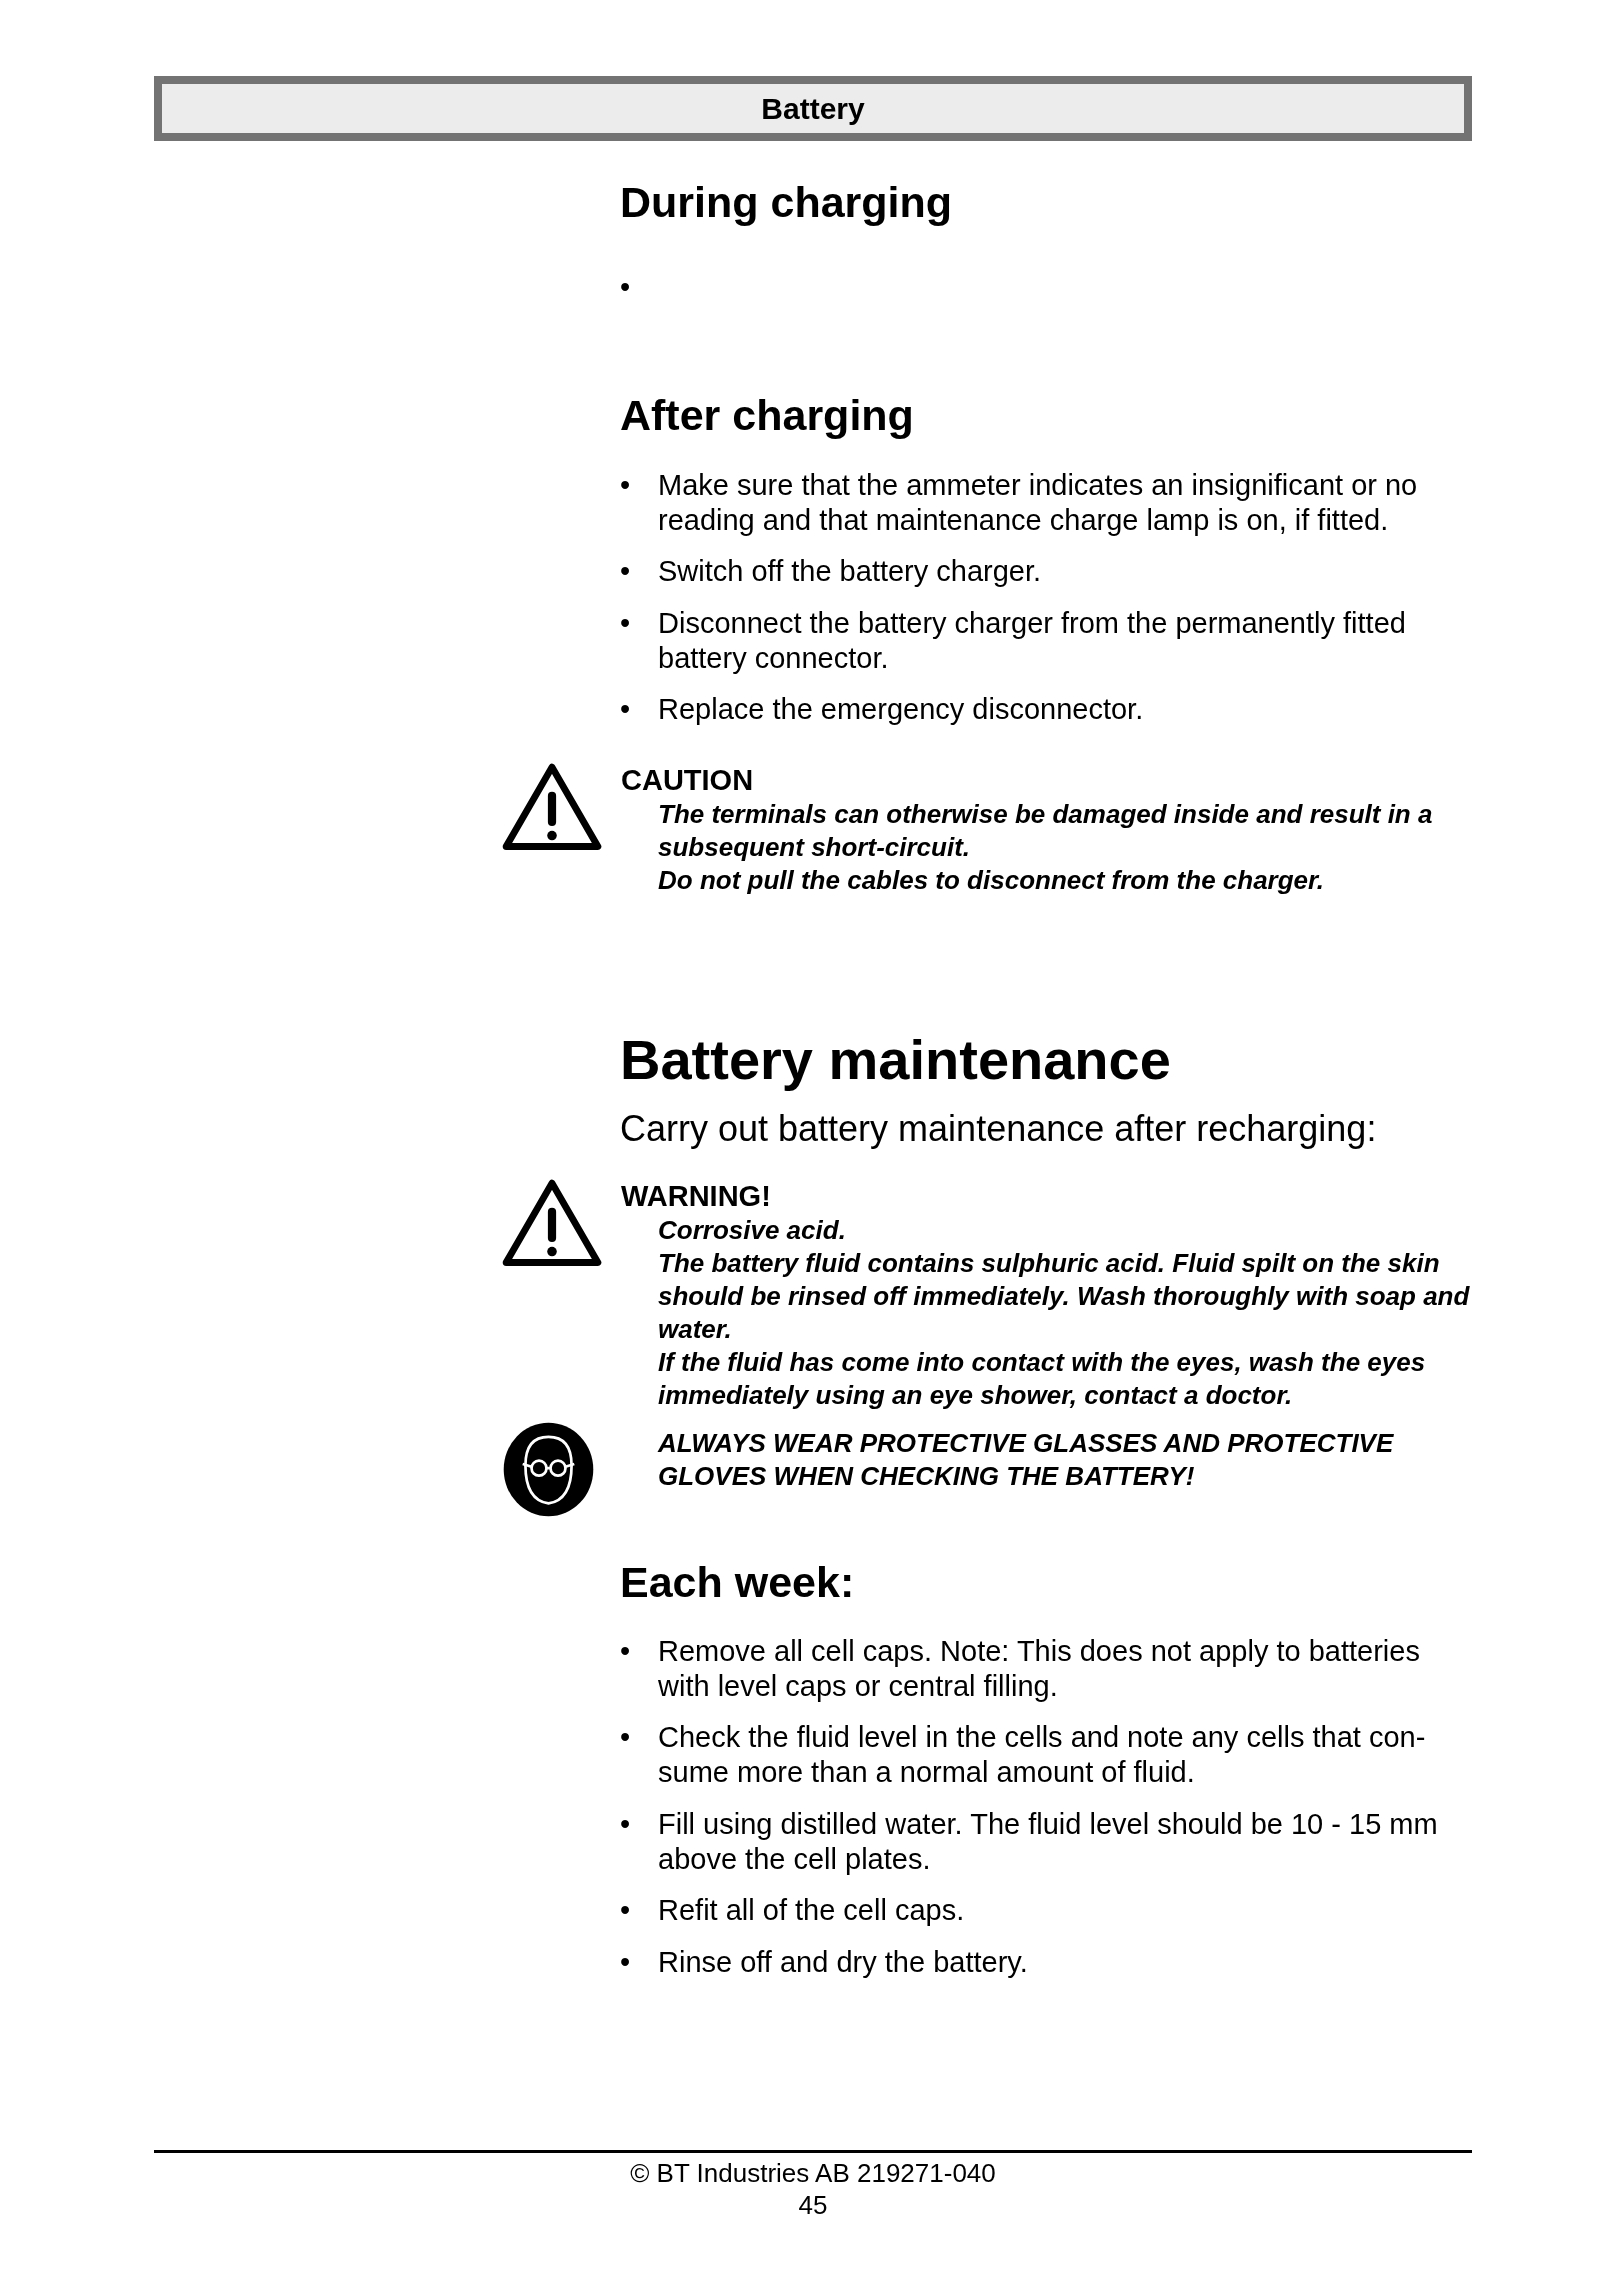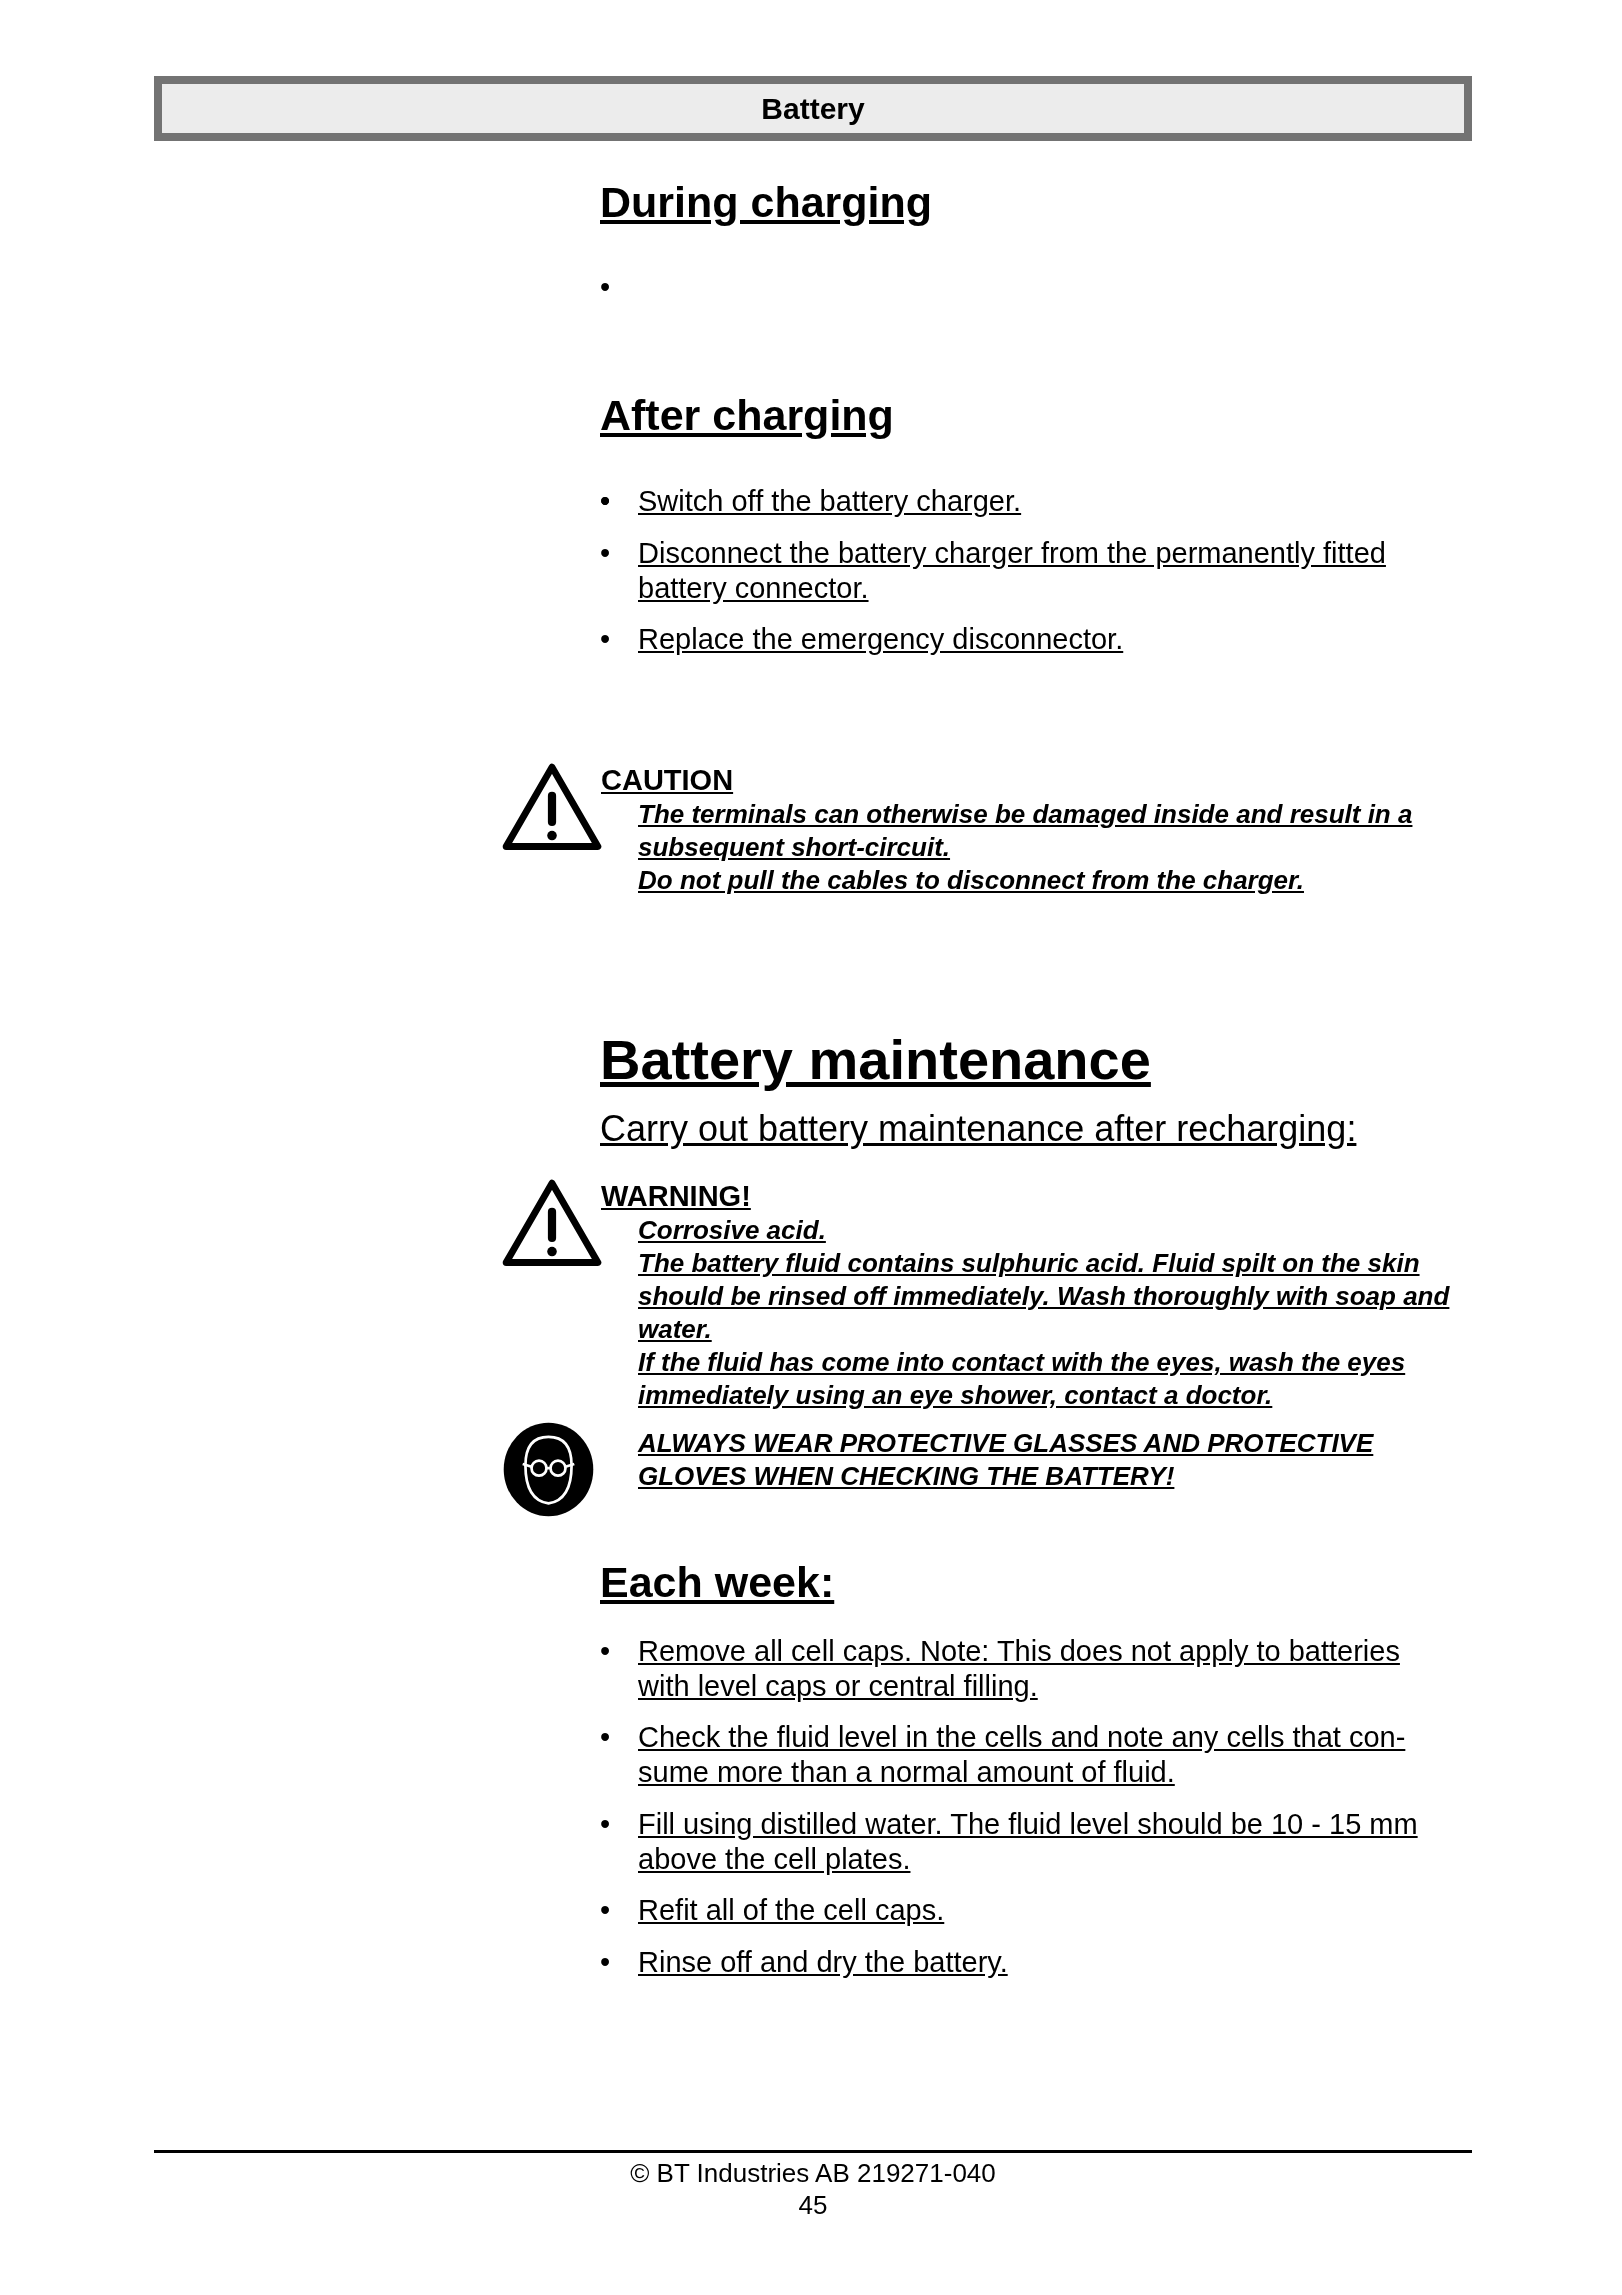--- a/index.html
+++ b/index.html
@@ -6,21 +6,21 @@
     body {
       width: 1622px; height: 2295px; position: relative; overflow: hidden;
       font-family: "Liberation Sans", sans-serif; color: #000;
     }
     .header-box {
       position: absolute; left: 154px; top: 76px; width: 1318px; height: 65px;
       box-sizing: border-box; border: 8px solid #737373; background: #ececec;
       display: flex; align-items: center; justify-content: center;
     }
     .header-box span { font-size: 30px; font-weight: bold; }
-    .content { position: absolute; left: 600px; width: 852px; text-decoration: underline; }
+    .content { position: absolute; left: 620px; width: 852px; }
     h2 { margin: 0; font-size: 43px; font-weight: bold; line-height: 1.1; }
     h1 { margin: 0; font-size: 56px; font-weight: bold; line-height: 1.1; }
     .bullet-list { list-style: none; margin: 0; padding: 0; }
     .bullet-list li {
       position: relative; padding-left: 38px; font-size: 29px; line-height: 35px;
       margin-bottom: 16.4px;
     }
     .bullet-list li .dot { position: absolute; left: 0; top: 0; }
     .para { font-size: 36px; line-height: 35px; margin: 0; }
     .notice-title { font-size: 29px; font-weight: bold; line-height: 34px; margin: 1px; }
@@ -45,21 +45,21 @@
   <ul class="bullet-list">
     <li><span class="dot">•</span></li>
   </ul>
 </div>
 
 <div class="content" style="top:392px;">
   <h2>After charging</h2>
 </div>
 <div class="content" style="top:468px;">
   <ul class="bullet-list" style="line-height:35px;">
-    <li><span class="dot">•</span></li>
+    <li><span class="dot">•</span><span>Make sure that the ammeter indicates an insignificant or no reading and that maintenance charge lamp is on, if fitted.</span></li>
     <li><span class="dot">•</span><span>Switch off the battery charger.</span></li>
     <li><span class="dot">•</span><span>Disconnect the battery charger from the permanently fitted battery connector.</span></li>
     <li><span class="dot">•</span><span>Replace the emergency disconnector.</span></li>
   </ul>
 </div>
 
 <svg class="icon" style="left:502px; top:763px;" width="100" height="89" viewBox="0 0 146 130">
   <polygon points="73,6 140,122 6,122" fill="none" stroke="#000" stroke-width="10" stroke-linejoin="round"></polygon>
   <rect x="67" y="42" width="12" height="50" rx="6" fill="#000"></rect>
   <circle cx="73" cy="106" r="7" fill="#000"></circle>

